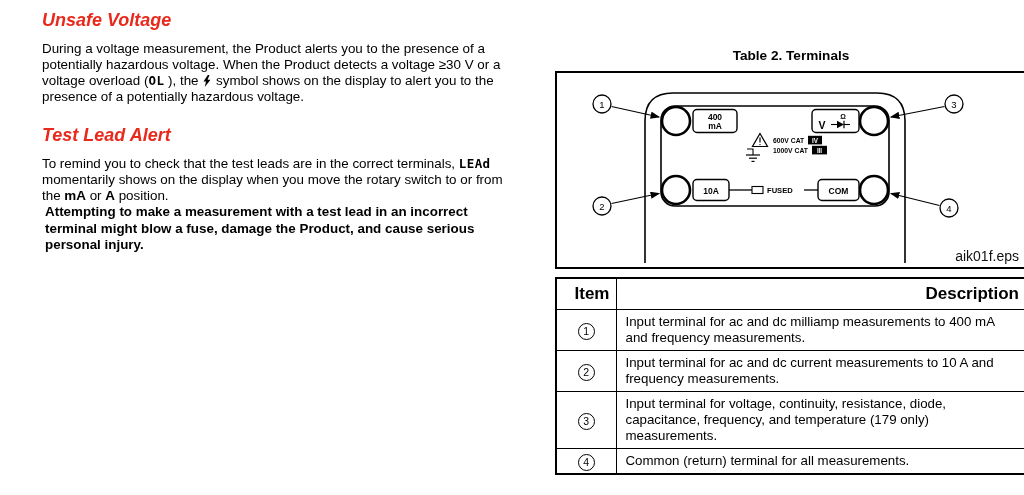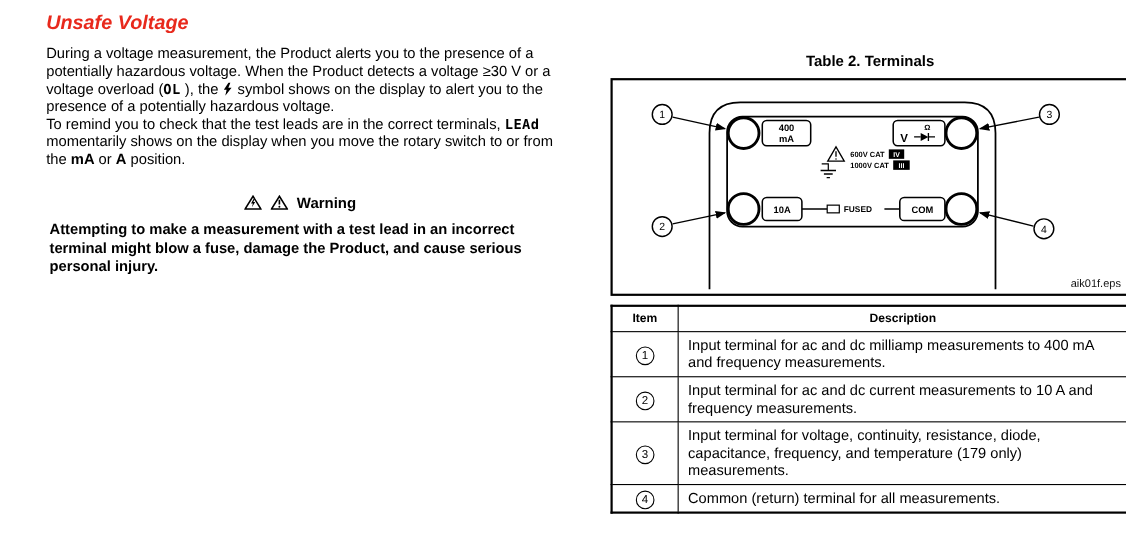--- a/index.html
+++ b/index.html
@@ -20,58 +20,47 @@
                   margin:24px 0 9px 0; }
   .warning-head svg { vertical-align:-2px; margin-right:4px; }
   .warning-body { font-weight:bold; font-size:13.4px; line-height:16.5px;
                   width:434px; margin-left:3px; }
 
   
   .right-col { position:absolute; left:555px; top:8px; width:472px;margin-top:40px; }
   .table-title { text-align:center; font-weight:bold; font-size:13.6px; margin-bottom:8px; }
   .figure-box { position:relative; width:472px; height:198px; border:2px solid #000; background:#fff; }
   .fig-svg { display:block; font-family:"Liberation Sans", sans-serif; }
-  .eps-caption { position:absolute; right:6px; bottom:3px; font-size:10px; color:#111; }
+  .eps-caption { position:absolute; right:6px; bottom:3px; font-size:14px; color:#111; }
 
   table.terminals { border-collapse:collapse; width:472px; margin-top:8px; border:2px solid #000; }
   table.terminals th, table.terminals td { border:1px solid #000; }
-  table.terminals th { font-size:11px; font-weight:bold; text-align:center; padding:5px 6px; }
+  table.terminals th { font-size:17px; font-weight:bold; text-align:right; padding:5px 6px; }
   td.item-cell { width:60px; text-align:center; vertical-align:middle; }
   td.desc-cell { font-size:13.3px; line-height:16px; padding:4px 9px; }
   .circ-num { display:inline-block; width:17px; height:17px; border:1px solid #000;
               border-radius:50%; font-size:10.5px; line-height:15px; text-align:center; }
 </style>
 </head>
 <body>
 
 <div class="page">
 
   <div class="left-col">
 
     <h2 class="red-heading first">Unsafe Voltage</h2>
 
     <p class="body-p"><span>During a voltage measurement, the Product alerts you to the presence of a potentially hazardous voltage. When the Product detects a voltage ≥30 V or a voltage overload (</span><span class="seg">OL</span><span> ), the </span><svg class="bolt-inline" width="8" height="12" viewBox="0 0 8 12">
           <path d="M4.8,0 L0.5,6.5 H3 L1.8,12 L7.5,4.8 H4.6 L6.5,0 Z" fill="#000"></path>
         </svg><span> symbol shows on the display to alert you to the presence of a potentially hazardous voltage.</span></p>
 
+    <h2 class="red-heading">Test Lead Alert</h2>
 
     <p class="body-p"><span>To remind you to check that the test leads are in the correct terminals, </span><span class="seg">LEAd</span><span> momentarily shows on the display when you move the rotary switch to or from the </span><b>mA</b><span> or </span><b>A</b><span> position.</span></p>
 
-    <div class="warning-head">
-      <svg width="16" height="14" viewBox="0 0 16 14">
-        <path d="M8,1.4 L15.2,13 H0.8 Z" fill="none" stroke="#000" stroke-width="1.4"></path>
-        <path d="M8.5,3.8 L6.2,8 H7.9 L7,11.4 L10,6.7 H8.3 L9.5,3.8 Z" fill="#000"></path>
-      </svg>
-      <svg width="16" height="14" viewBox="0 0 16 14">
-        <path d="M8,1.4 L15.2,13 H0.8 Z" fill="none" stroke="#000" stroke-width="1.4"></path>
-        <line x1="8" y1="4.6" x2="8" y2="9" stroke="#000" stroke-width="1.5"></line>
-        <circle cx="8" cy="11" r="0.9" fill="#000"></circle>
-      </svg>
-      <span>Warning</span>
-    </div>
 
     <p class="warning-body">Attempting to make a measurement with a test lead in an incorrect terminal might blow a fuse, damage the Product, and cause serious personal injury.</p>
 
 
   </div>
 
   <div class="right-col">
 
     <div class="table-title">Table 2. Terminals</div>
 

